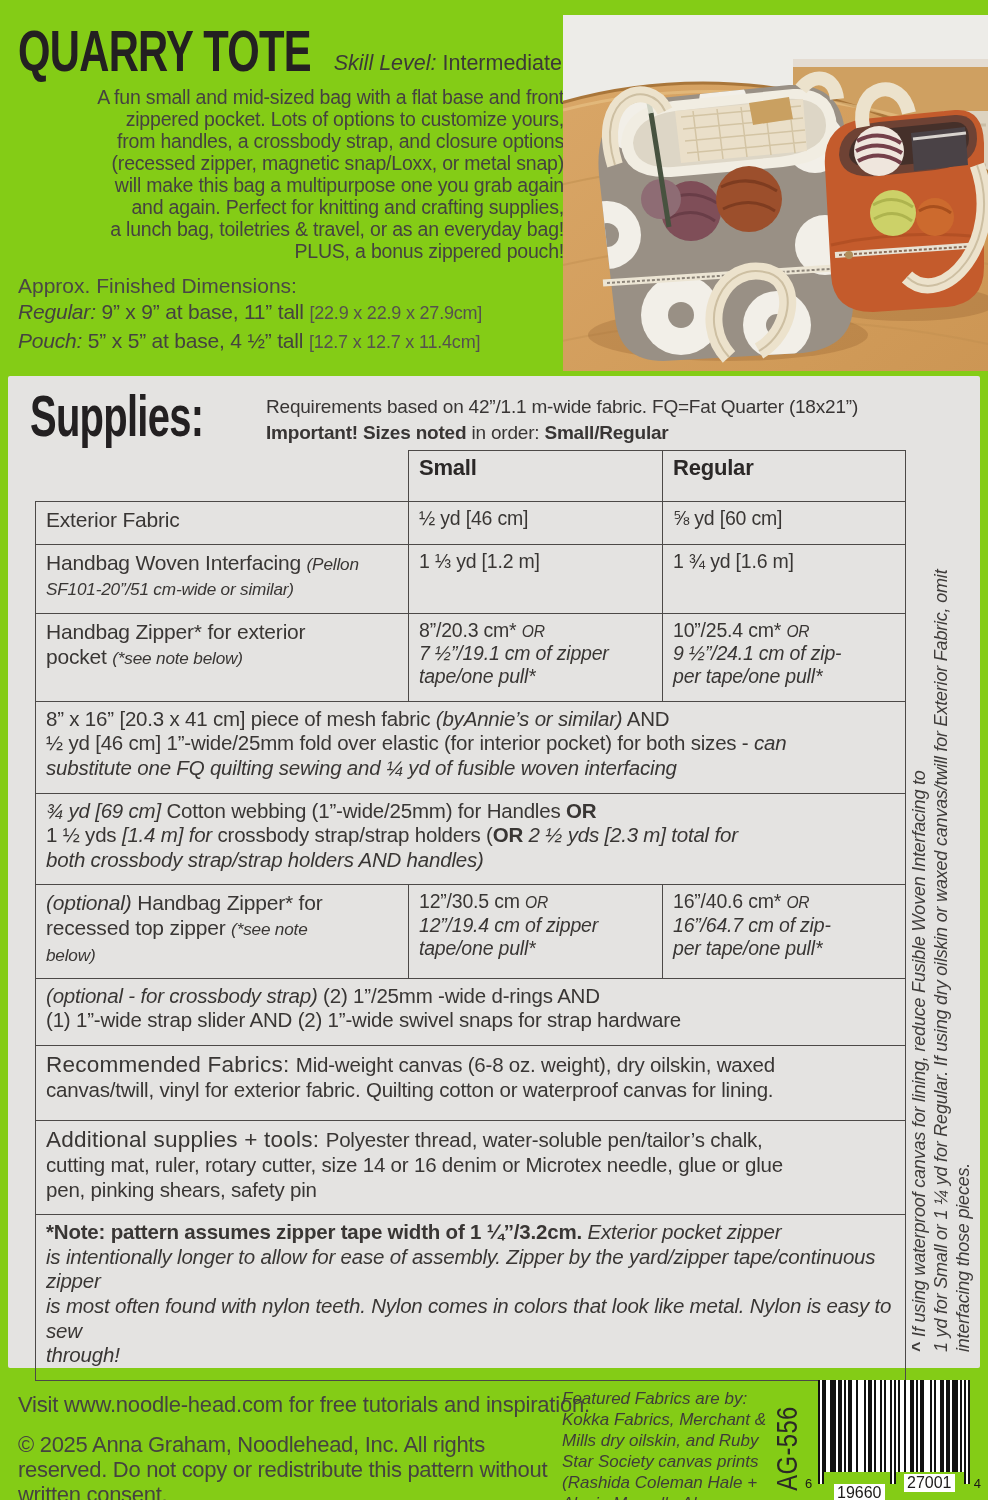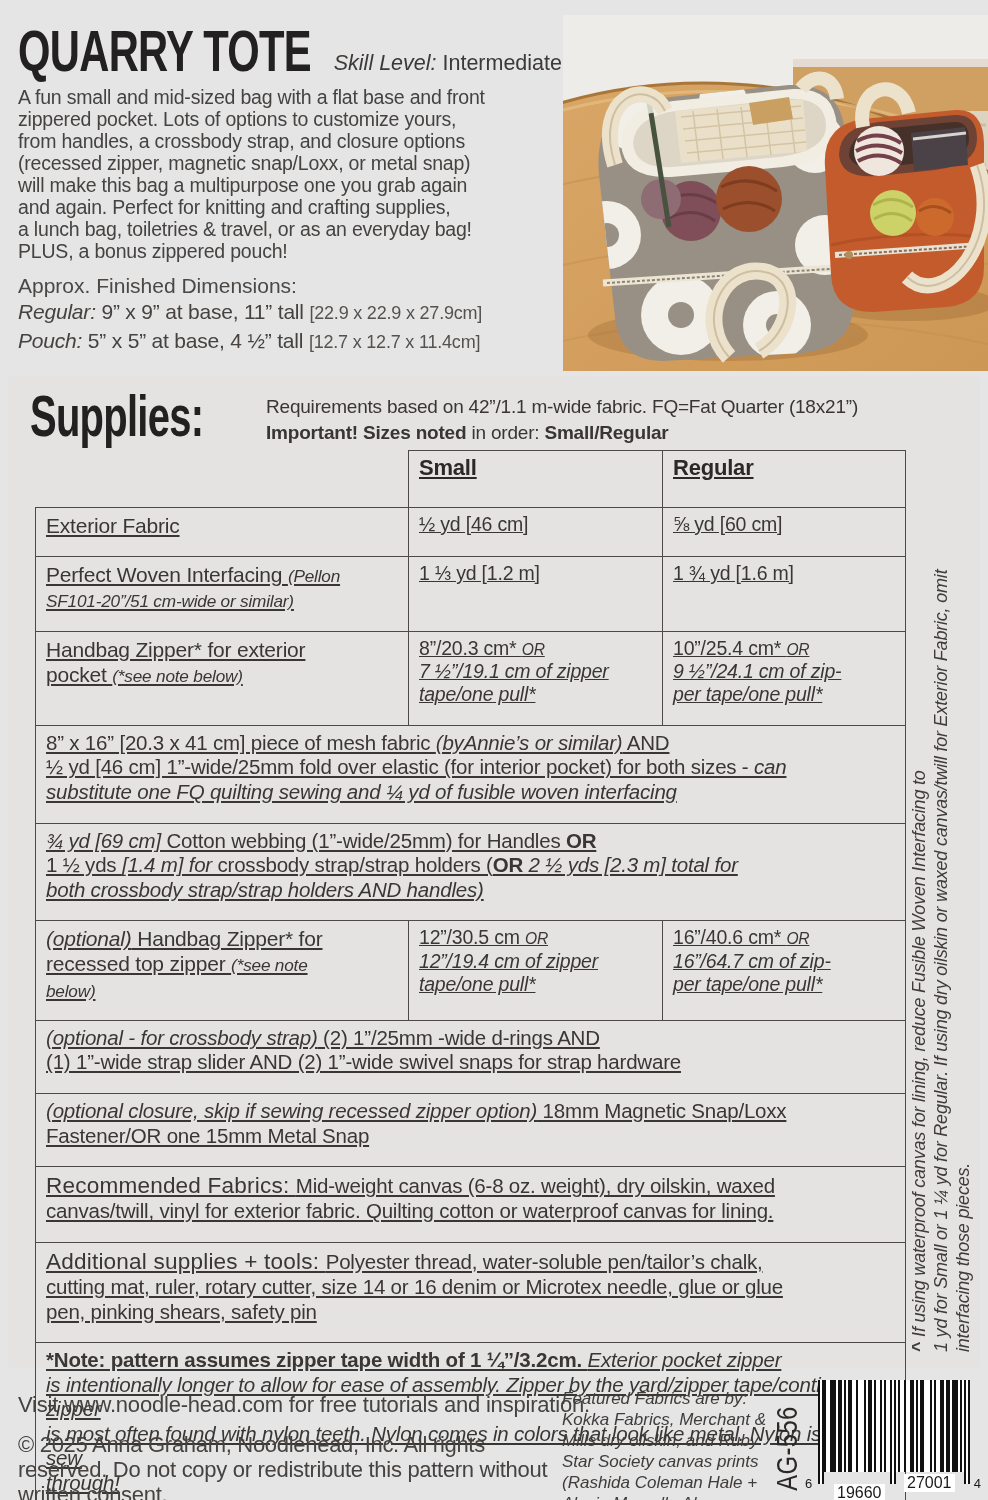--- a/index.html
+++ b/index.html
@@ -1,31 +1,31 @@
 <!DOCTYPE html>
 <html style="--panel: #e4e3e1; --ink: #232021; --table-border: #4c4947; --wood: #d09a58; --wall: #edece8; --rug: #ddd3c0; --bag-gray: #999085; --bag-orange: #c45b2c; --webbing: #ece2cc; --blob-white: #f2efe8;"><head>
 <meta charset="utf-8">
 <style>
   html,body{margin:0;padding:0;background:#9e9e9e;}
   .page{
-    position:relative;width:988px;height:1500px;background:#e5e5e5;
+    position:relative;width:988px;height:1500px;background:#84cc16;
     font-family:"Liberation Sans","DejaVu Sans",sans-serif;color:#3c3937;overflow:hidden;
     margin:0 auto;
   }
   
   .top-left{position:absolute;left:18px;top:20px;width:546px;}
   .title-row{position:relative;height:58px;}
   .main-title{
     display:inline-block;font-size:58px;font-weight:700;color:#232021;line-height:1;
     transform:scaleX(.72);transform-origin:left bottom;letter-spacing:-1px;white-space:nowrap;
     position:absolute;left:0;bottom:-2px;
   }
   .skill{position:absolute;right:2px;bottom:2px;font-size:21.5px;color:#3c3937;white-space:nowrap;}
   .skill .lab{font-style:italic;}
-  .desc{margin:8px 0 10px 0;font-size:19.5px;line-height:22px;color:#454240;white-space:pre-line;letter-spacing:-.2px;}
+  .desc{margin:8px 0 10px 0;font-size:19.5px;line-height:22px;color:#454240;white-space:pre-line;letter-spacing:-.2px;text-align:right;}
   .dims-head{margin-top:12px;font-size:21px;color:#4a4745;}
   .dim-line{font-size:21px;line-height:27px;color:#454240;white-space:nowrap;letter-spacing:-.2px;}
   .dim-line .lab{font-style:italic;}
   .dim-line .metric{font-size:18px;color:#55514e;}
   
   .photo{position:absolute;left:563px;top:15px;width:425px;height:356px;overflow:hidden;}
   .photo svg{display:block;width:100%;height:100%;}
   
   .panel{position:absolute;left:8px;top:376px;width:972px;height:992px;background:var(--panel,#e4e3e1);border-radius:2px;}
   .supplies-head{
@@ -34,21 +34,21 @@
   }
   .req-block{position:absolute;left:258px;top:18px;font-size:19px;color:#383534;line-height:26px;letter-spacing:-.2px;}
   .req-block .b{font-weight:700;}
   
   table.supplies{
     position:absolute;left:27px;top:74px;border-collapse:collapse;table-layout:fixed;width:870px;
     font-size:20px;color:#393634;
   }
   table.supplies td,table.supplies th{
     border:1.5px solid #4c4947;vertical-align:top;text-align:left;white-space:pre-line;
-    padding:5px 10px 18px 10px;line-height:1.2;letter-spacing:-.2px;text-decoration:underline;
+    padding:5px 10px 12px 10px;line-height:1.2;letter-spacing:-.2px;
   }
   table.supplies th{font-size:22px;font-weight:700;color:#2b2827;height:34px;padding-top:4px;}
   table.supplies th.ghost{border:none;background:transparent;}
   td.lbl{font-size:21px;}
   td.val{font-size:19.5px;}
   td.full{font-size:20.5px;padding-left:12px;}
   .s-n{font-style:normal;}
   .s-i{font-style:italic;}
   .s-b{font-weight:700;}
   .s-is{font-style:italic;font-size:.82em;}
@@ -257,21 +257,21 @@
           <th>Regular</th>
         </tr>
       </thead>
       <tbody id="supplies-tbody">
           <tr style="height: 40px;">
             <td class="lbl"><span class="s-n">Exterior Fabric</span></td>
             <td class="val"><span class="s-n">½ yd [46 cm]</span></td>
             <td class="val"><span class="s-n">⅝ yd [60 cm]</span></td>
           </tr>
           <tr style="height: 64px;">
-            <td class="lbl"><span class="s-n">Perfect Woven Interfacing </span><span class="s-is">(Pellon
+            <td class="lbl"><span class="s-n">Handbag Woven Interfacing </span><span class="s-is">(Pellon
 SF101-20”/51 cm-wide or similar)</span></td>
             <td class="val"><span class="s-n">1 ⅓ yd [1.2 m]</span></td>
             <td class="val"><span class="s-n">1 ¾ yd [1.6 m]</span></td>
           </tr>
           <tr style="height: 85px;">
             <td class="lbl"><span class="s-n">Handbag Zipper* for exterior
 pocket </span><span class="s-is">(*see note below)</span></td>
             <td class="val"><span class="s-n">8”/20.3 cm* </span><span class="s-or">OR</span><span class="s-n">
 </span><span class="s-i">7 ½”/19.1 cm of zipper
 tape/one pull*</span></td>
@@ -296,24 +296,20 @@
             <td class="val"><span class="s-n">12”/30.5 cm </span><span class="s-or">OR</span><span class="s-n">
 </span><span class="s-i">12”/19.4 cm of zipper
 tape/one pull*</span></td>
             <td class="val"><span class="s-n">16”/40.6 cm* </span><span class="s-or">OR</span><span class="s-n">
 </span><span class="s-i">16”/64.7 cm of zip-
 per tape/one pull*</span></td>
           </tr>
           <tr style="height: 59px;">
             <td class="full" colspan="3"><span class="s-i">(optional - for crossbody strap)</span><span class="s-n"> (2) 1”/25mm -wide d-rings AND
 (1) 1”-wide strap slider AND (2) 1”-wide swivel snaps for strap hardware</span></td>
-          </tr>
-          <tr style="height: 60px;">
-            <td class="full" colspan="3"><span class="s-i">(optional closure, skip if sewing recessed zipper option)</span><span class="s-n"> 18mm Magnetic Snap/Loxx
-Fastener/OR one 15mm Metal Snap</span></td>
           </tr>
           <tr style="height: 75px;">
             <td class="full" colspan="3"><span class="s-lg">Recommended Fabrics: </span><span class="s-n">Mid-weight canvas (6-8 oz. weight), dry oilskin, waxed
 canvas/twill, vinyl for exterior fabric. Quilting cotton or waterproof canvas for lining.</span></td>
           </tr>
           <tr style="height: 90px;">
             <td class="full" colspan="3"><span class="s-lg">Additional supplies + tools: </span><span class="s-n">Polyester thread, water-soluble pen/tailor’s chalk,
 cutting mat, ruler, rotary cutter, size 14 or 16 denim or Microtex needle, glue or glue
 pen, pinking shears, safety pin</span></td>
           </tr>

